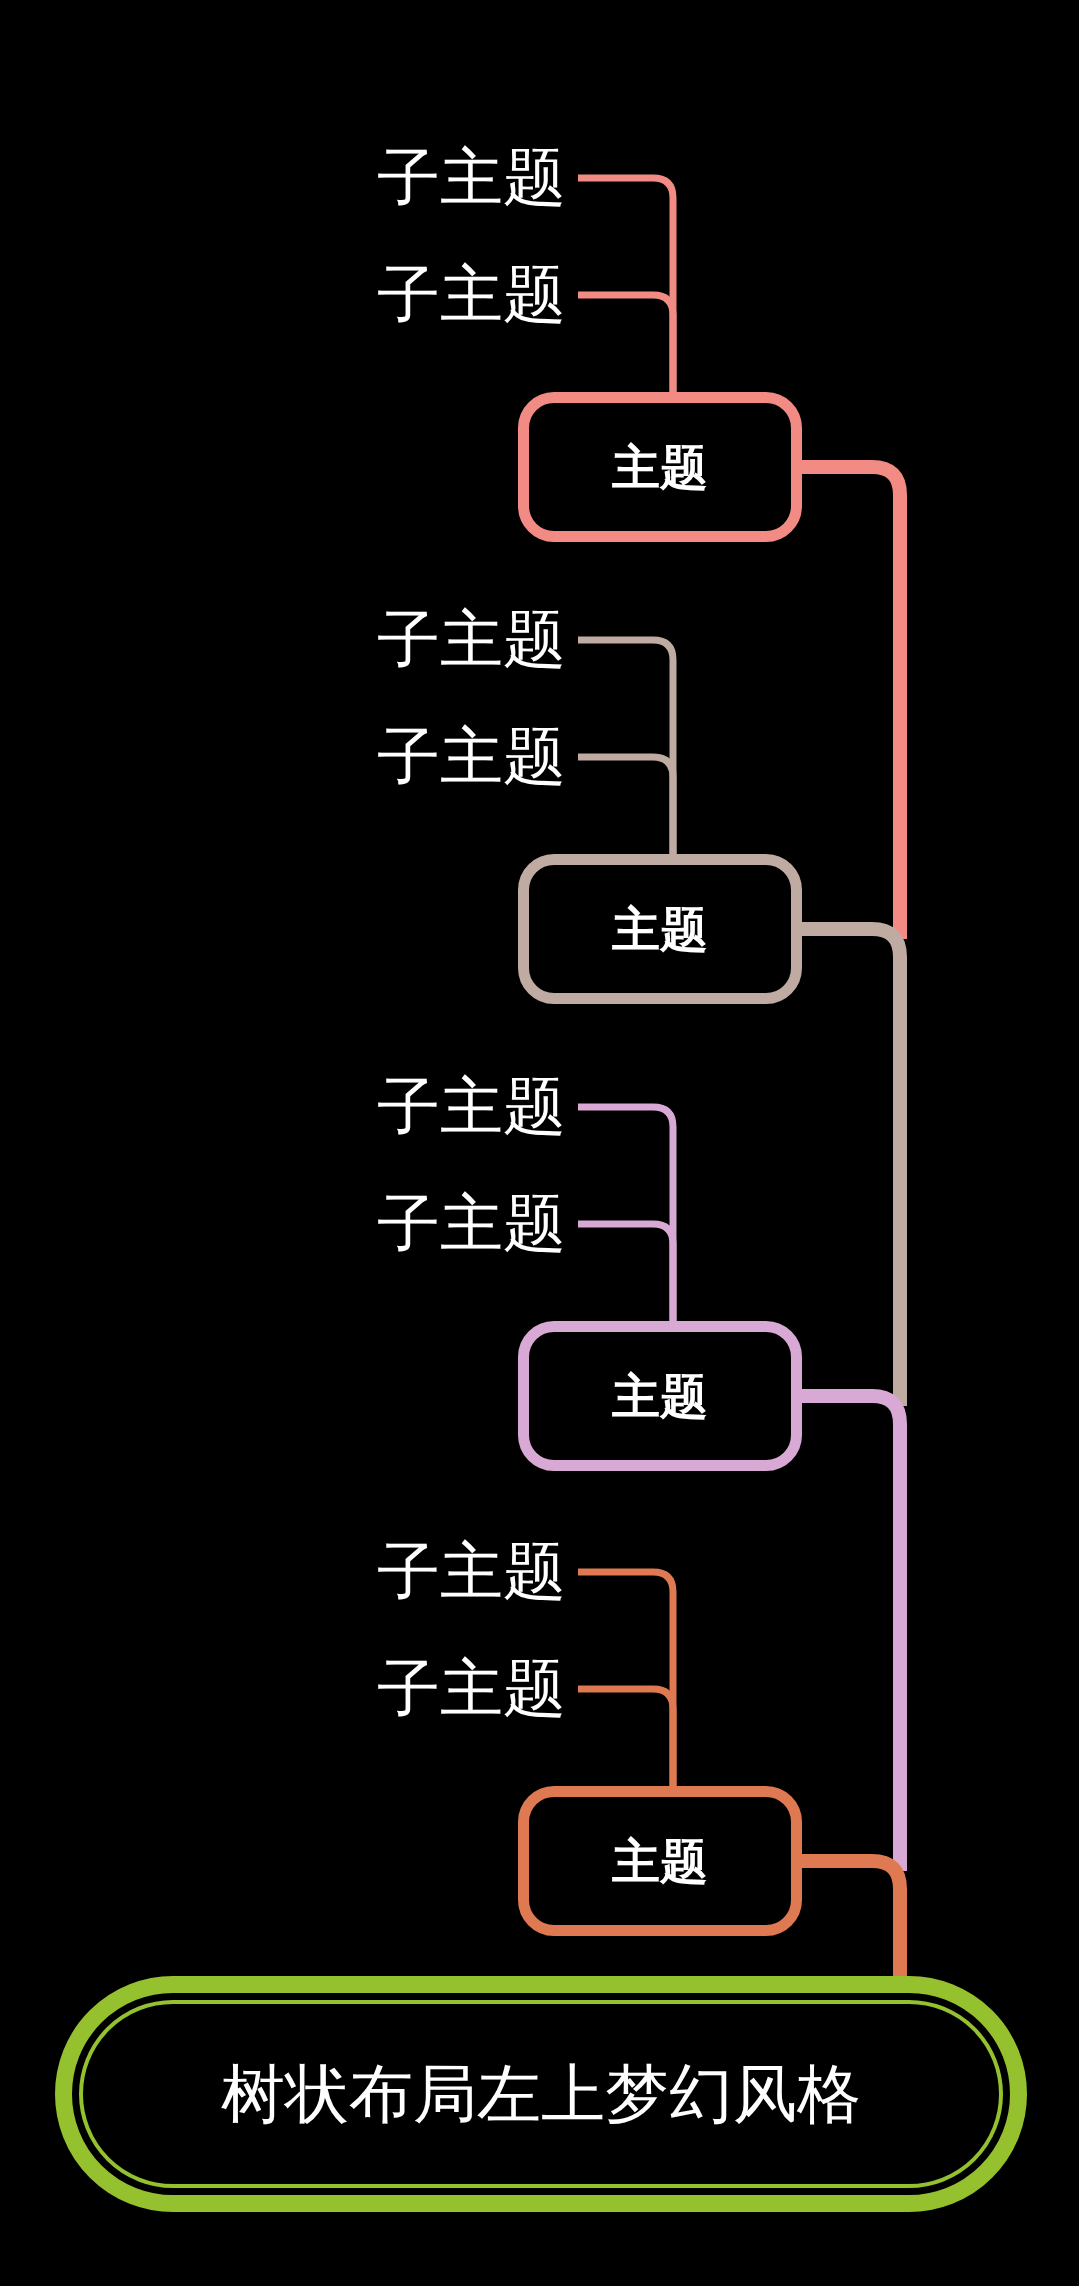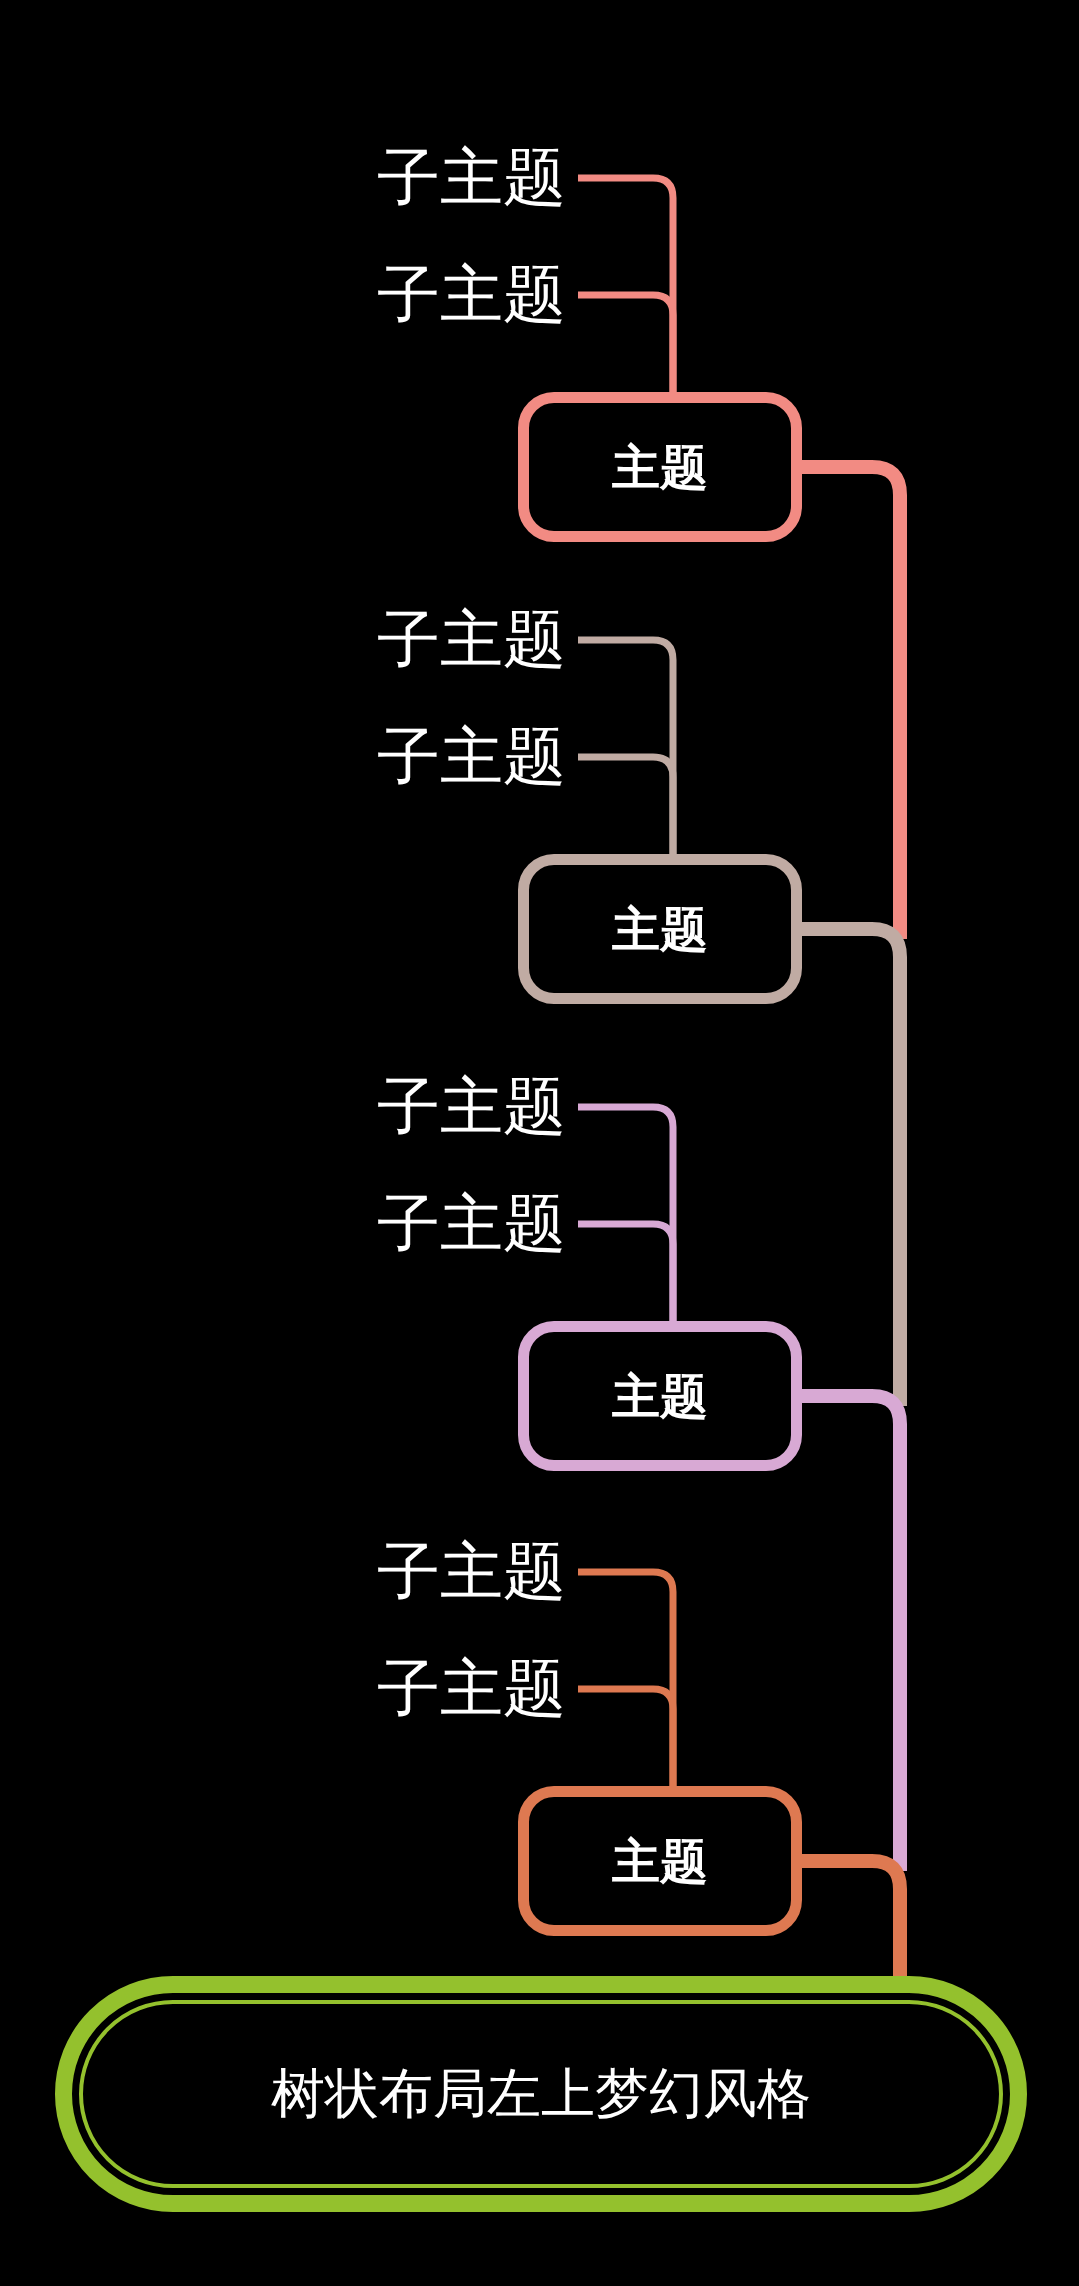--- a/index.html
+++ b/index.html
@@ -82,21 +82,21 @@
   .root-inner-ring {
     position: absolute;
     inset: 7px;
     border: 4px solid var(--root-border, #94C12D);
     border-radius: 94px;
     pointer-events: none;
   }
   .root-label {
     position: relative;
     color: var(--text, #fff);
-    font-size: 54px;
+    font-size: 64px;
     font-weight: 400;
     line-height: 1;
     white-space: nowrap;
   }
 </style>
 </head>
 <body>
 
 <div class="canvas">
 

